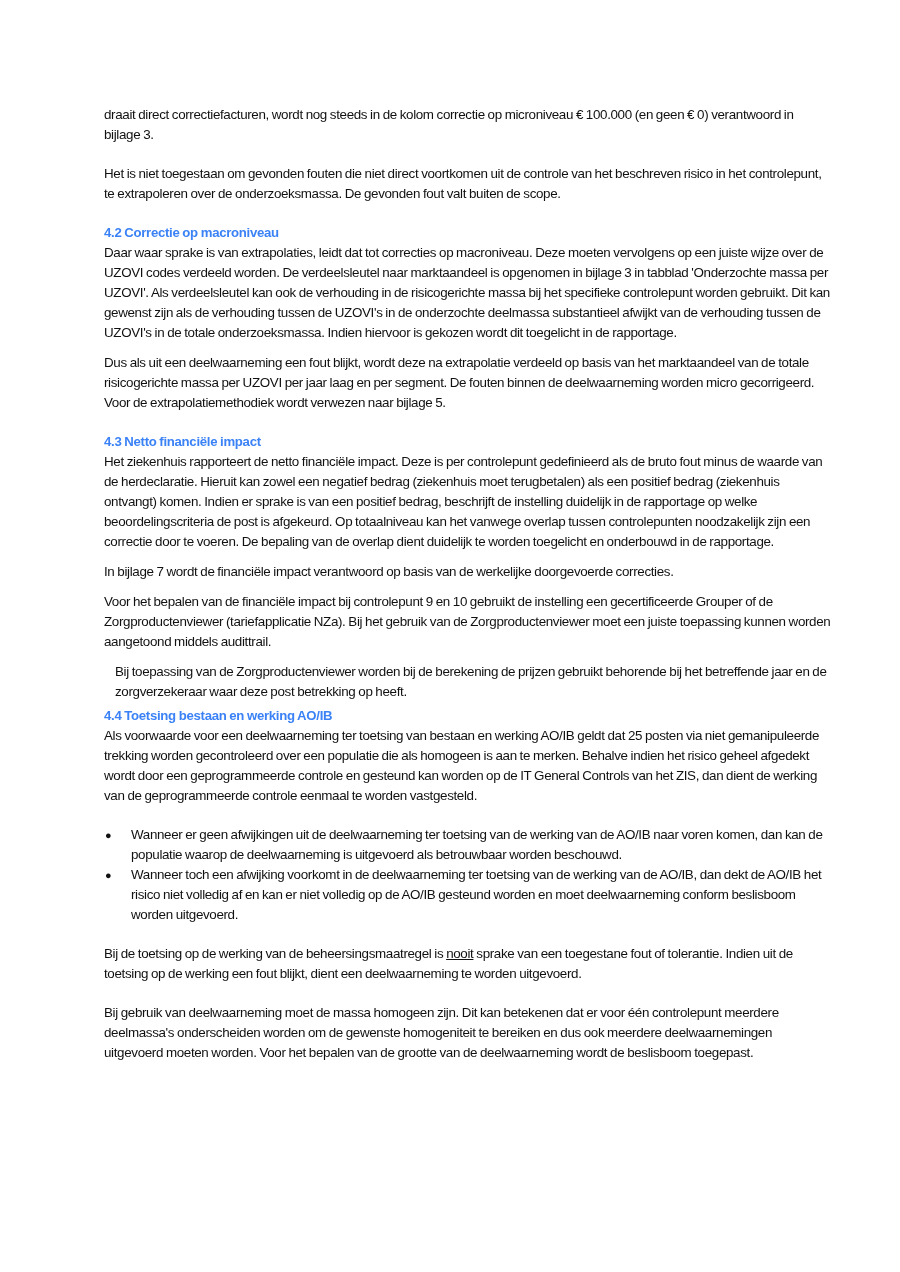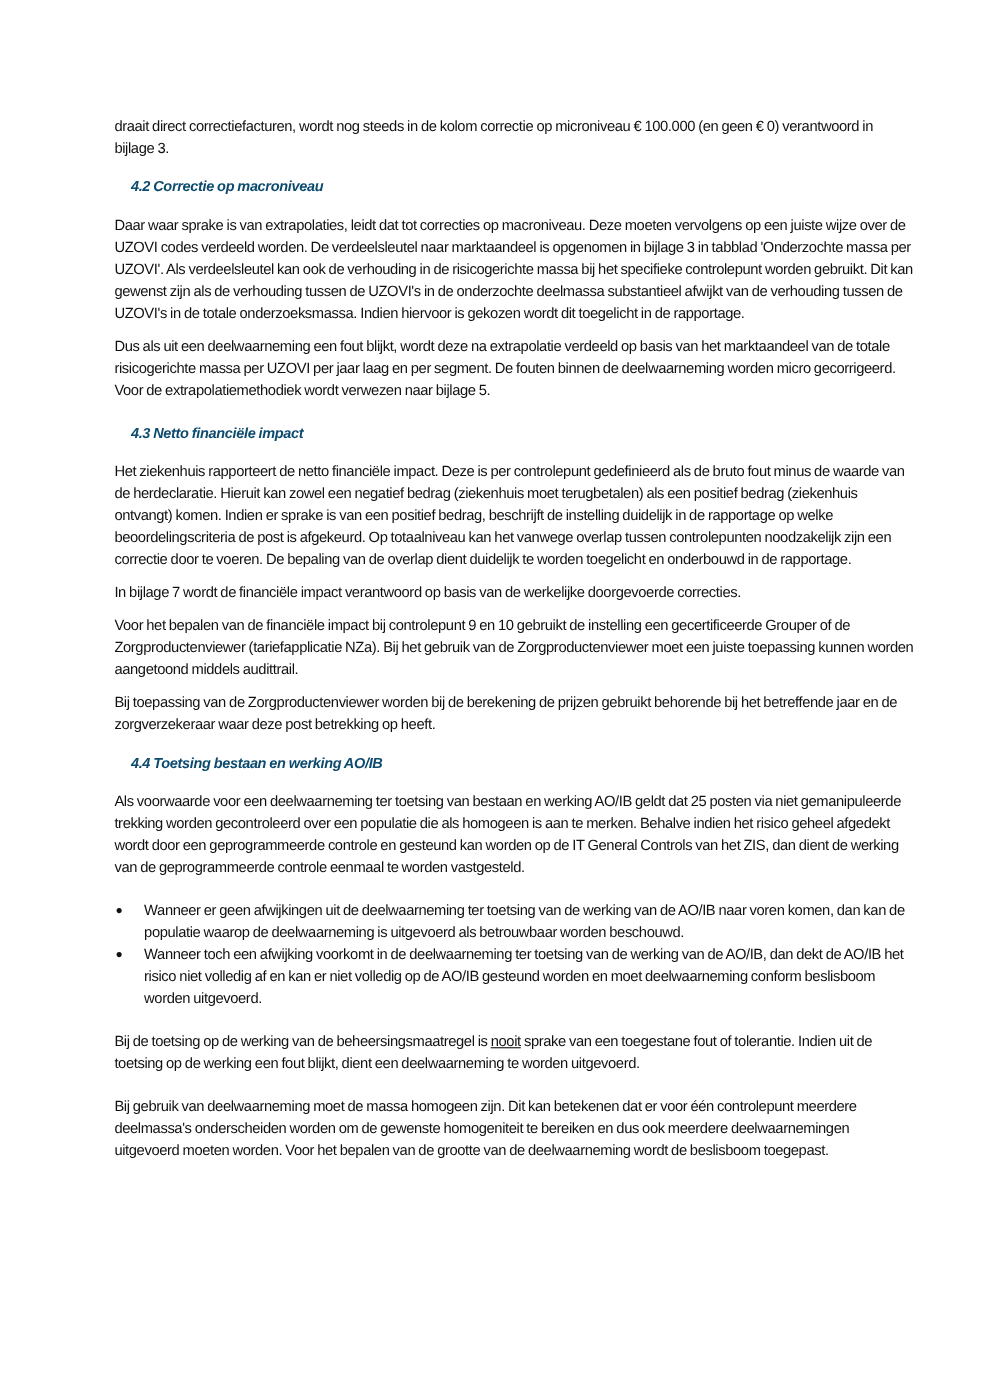--- a/index.html
+++ b/index.html
@@ -25,25 +25,24 @@
       letter-spacing: -0.35px;
       word-spacing: -0.5px;
     }
     p {
       margin: 0 0 10px 0;
     }
     .gap-lg {
       margin-bottom: 19px;
     }
     .heading {
-      font-style: italic;
-      color: #0c4a6e;
+      color: #3b82f6;
       font-size: 13.2px;
       line-height: 20px;
-      margin: 15px;
+      margin: 0;
       letter-spacing: -0.3px;
     }
     ul.bullets {
       list-style: none;
       margin: 0 0 19px 0;
       padding: 0;
     }
     ul.bullets li {
       position: relative;
       padding-left: 27px;
@@ -58,33 +57,34 @@
       text-decoration: underline;
       text-align: center;
     }
   </style>
 </head>
 <body>
 
 <div class="page">
 
   <p>draait direct correctiefacturen, wordt nog steeds in de kolom correctie op microniveau € 100.000 (en geen € 0) verantwoord in bijlage 3.</p>
+  <p class="gap-lg" style="margin-top:19px;">Het is niet toegestaan om gevonden fouten die niet direct voortkomen uit de controle van het beschreven risico in het controlepunt, te extrapoleren over de onderzoeksmassa. De gevonden fout valt buiten de scope.</p>
 
   <div class="section">
     <h3 class="heading">4.2 Correctie op macroniveau</h3>
     <p>Daar waar sprake is van extrapolaties, leidt dat tot correcties op macroniveau. Deze moeten vervolgens op een juiste wijze over de UZOVI codes verdeeld worden. De verdeelsleutel naar marktaandeel is opgenomen in bijlage 3 in tabblad 'Onderzochte massa per UZOVI'. Als verdeelsleutel kan ook de verhouding in de risicogerichte massa bij het specifieke controlepunt worden gebruikt. Dit kan gewenst zijn als de verhouding tussen de UZOVI's in de onderzochte deelmassa substantieel afwijkt van de verhouding tussen de UZOVI's in de totale onderzoeksmassa. Indien hiervoor is gekozen wordt dit toegelicht in de rapportage.</p>
     <p class="gap-lg">Dus als uit een deelwaarneming een fout blijkt, wordt deze na extrapolatie verdeeld op basis van het marktaandeel van de totale risicogerichte massa per UZOVI per jaar laag en per segment. De fouten binnen de deelwaarneming worden micro gecorrigeerd. Voor de extrapolatiemethodiek wordt verwezen naar bijlage 5.</p>
   </div>
 
   <div class="section">
     <h3 class="heading">4.3 Netto financiële impact</h3>
     <p>Het ziekenhuis rapporteert de netto financiële impact. Deze is per controlepunt gedefinieerd als de bruto fout minus de waarde van de herdeclaratie. Hieruit kan zowel een negatief bedrag (ziekenhuis moet terugbetalen) als een positief bedrag (ziekenhuis ontvangt) komen. Indien er sprake is van een positief bedrag, beschrijft de instelling duidelijk in de rapportage op welke beoordelingscriteria de post is afgekeurd. Op totaalniveau kan het vanwege overlap tussen controlepunten noodzakelijk zijn een correctie door te voeren. De bepaling van de overlap dient duidelijk te worden toegelicht en onderbouwd in de rapportage.</p>
     <p>In bijlage 7 wordt de financiële impact verantwoord op basis van de werkelijke doorgevoerde correcties.</p>
     <p>Voor het bepalen van de financiële impact bij controlepunt 9 en 10 gebruikt de instelling een gecertificeerde Grouper of de Zorgproductenviewer (tariefapplicatie NZa). Bij het gebruik van de Zorgproductenviewer moet een juiste toepassing kunnen worden aangetoond middels audittrail.</p>
-    <p style="margin-bottom:4px;">Bij toepassing van de Zorgproductenviewer worden bij de berekening de prijzen gebruikt behorende bij het betreffende jaar en de zorgverzekeraar waar deze post betrekking op heeft.</p>
+    <p style="margin-bottom:4px;margin-left:11px;">Bij toepassing van de Zorgproductenviewer worden bij de berekening de prijzen gebruikt behorende bij het betreffende jaar en de zorgverzekeraar waar deze post betrekking op heeft.</p>
   </div>
 
   <div class="section">
     <h3 class="heading">4.4 Toetsing bestaan en werking AO/IB</h3>
     <p class="gap-lg">Als voorwaarde voor een deelwaarneming ter toetsing van bestaan en werking AO/IB geldt dat 25 posten via niet gemanipuleerde trekking worden gecontroleerd over een populatie die als homogeen is aan te merken. Behalve indien het risico geheel afgedekt wordt door een geprogrammeerde controle en gesteund kan worden op de IT General Controls van het ZIS, dan dient de werking van de geprogrammeerde controle eenmaal te worden vastgesteld.</p>
     <ul class="bullets">
       <li>
         <span class="bullet">●</span>
         <span>Wanneer er geen afwijkingen uit de deelwaarneming ter toetsing van de werking van de AO/IB naar voren komen, dan kan de populatie waarop de deelwaarneming is uitgevoerd als betrouwbaar worden beschouwd.</span>
       </li>

